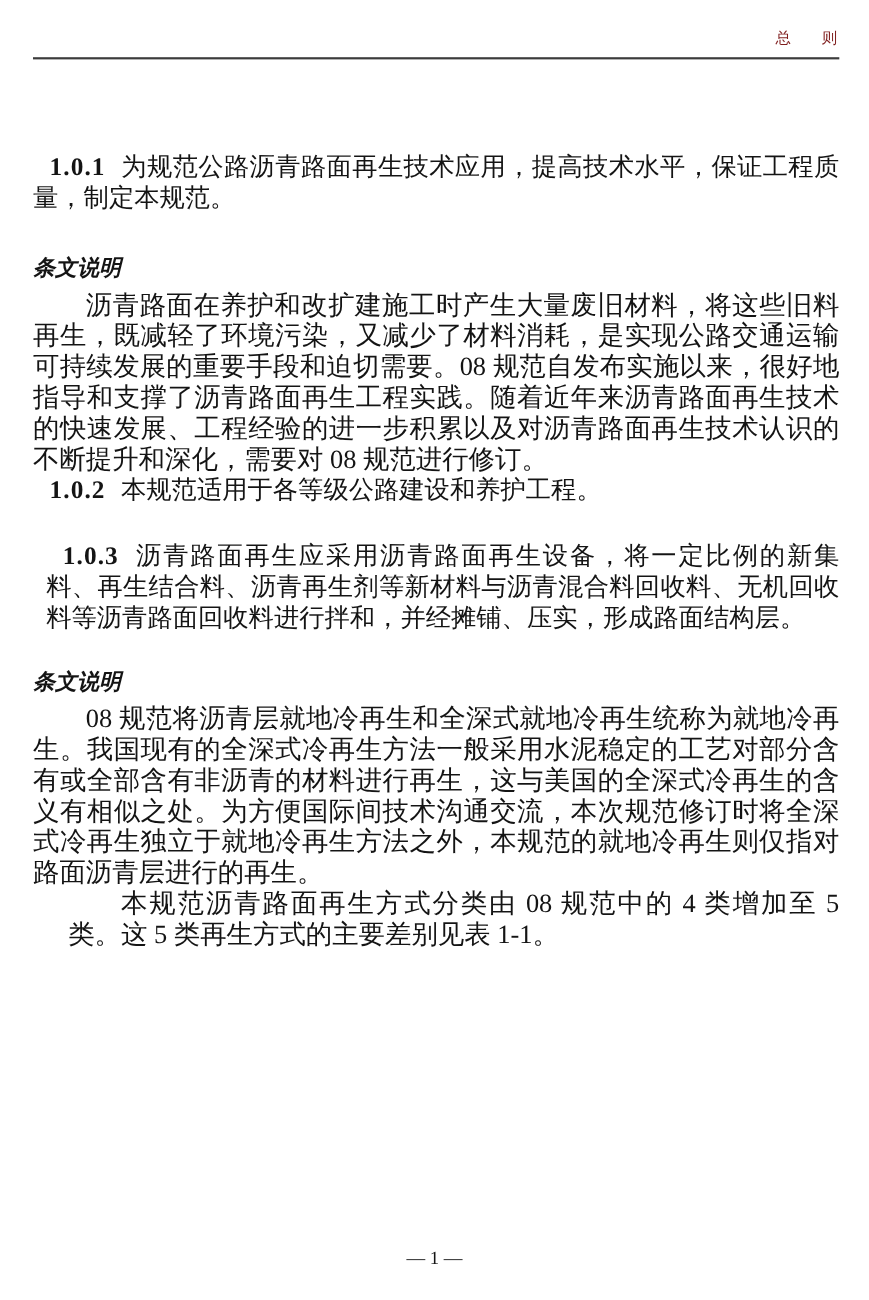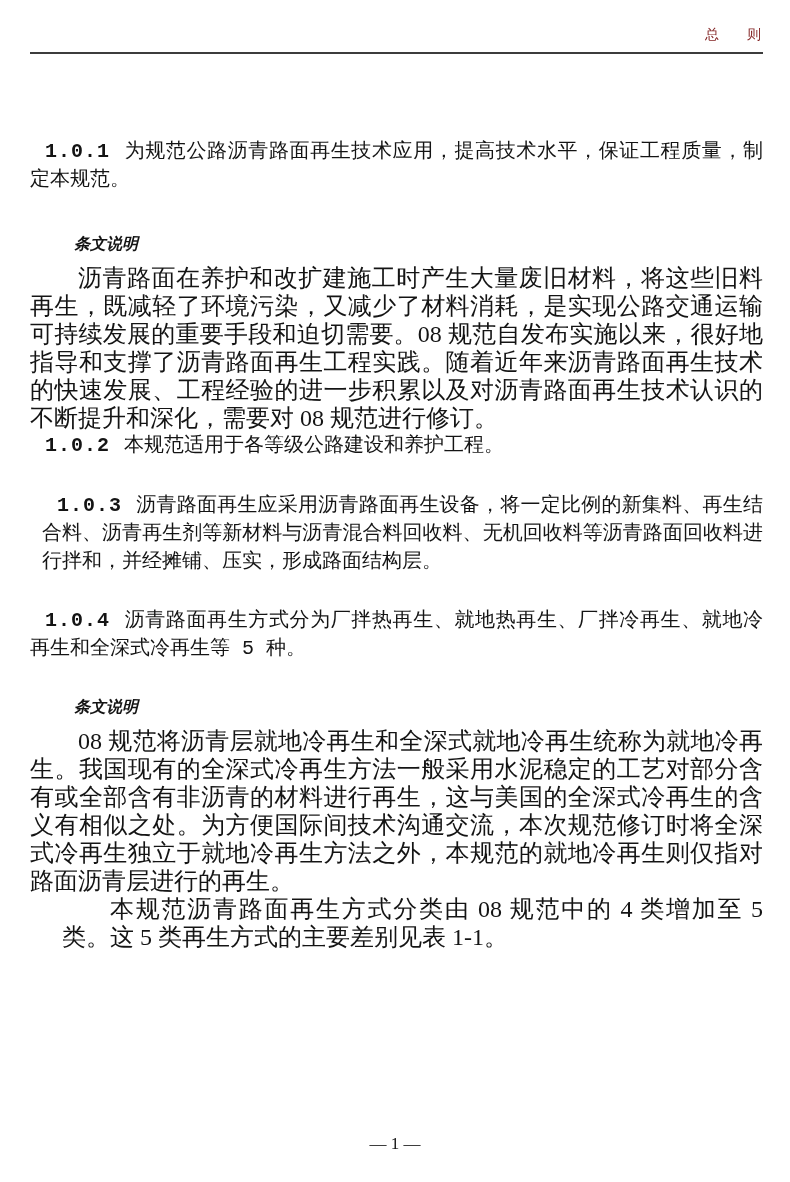--- a/index.html
+++ b/index.html
@@ -42,42 +42,40 @@
     letter-spacing: 2px;
     line-height: 36px;
   }
   .doc-title .title-num {
     display: inline-block;
     margin-right: 26px;
     letter-spacing: 0;
   }
   .clause {
     margin: 0;
-    font-size: 20px;
+    font-size: 23px;
     line-height: 28px;
     text-align: justify;
     text-indent: 15px;
-    font-family: Liberation Mono, monospace;
   }
   .clause .clause-num {
     font-weight: bold;
     margin-right: 14px;
     letter-spacing: 1px;
   }
   .clause-first { margin-top: 84px; }
   .clause-102 { }
   .clause-103 { margin-top: 32px; margin-left: 12px; }
   .clause-104 { margin-top: 31px; }
   .commentary-heading {
     margin-top: 36px;
-    font-size: 16px;
+    font-size: 20px;
     font-weight: bold;
     font-style: italic;
     line-height: 28px;
-    margin-left: 44px;
   }
   .commentary-heading.second { margin-top: 30px; }
   .commentary-para {
     margin: 6px 0 0 0;
     font-size: 24px;
     line-height: 28px;
     text-align: justify;
     text-indent: 2em;
   }
   .commentary-para + .commentary-para { margin-top: 0; margin-left: 32px; }
@@ -109,23 +107,20 @@
   <p class="commentary-para">沥青路面在养护和改扩建施工时产生大量废旧材料，将这些旧料再生，既减轻了环境污染，又减少了材料消耗，是实现公路交通运输可持续发展的重要手段和迫切需要。08 规范自发布实施以来，很好地指导和支撑了沥青路面再生工程实践。随着近年来沥青路面再生技术的快速发展、工程经验的进一步积累以及对沥青路面再生技术认识的不断提升和深化，需要对 08 规范进行修订。</p>
 
   <p class="clause clause-102">
     <span class="clause-num">1.0.2</span><span>本规范适用于各等级公路建设和养护工程。</span>
   </p>
 
   <p class="clause clause-103">
     <span class="clause-num">1.0.3</span><span>沥青路面再生应采用沥青路面再生设备，将一定比例的新集料、再生结合料、沥青再生剂等新材料与沥青混合料回收料、无机回收料等沥青路面回收料进行拌和，并经摊铺、压实，形成路面结构层。</span>
   </p>
 
-  <p class="clause clause-104">
-    <span class="clause-num">1.0.4</span><span>沥青路面再生方式分为厂拌热再生、就地热再生、厂拌冷再生、就地冷再生和全深式冷再生等 5 种。</span>
-  </p>
 
   <div class="commentary-heading second">条文说明</div>
   <p class="commentary-para">08 规范将沥青层就地冷再生和全深式就地冷再生统称为就地冷再生。我国现有的全深式冷再生方法一般采用水泥稳定的工艺对部分含有或全部含有非沥青的材料进行再生，这与美国的全深式冷再生的含义有相似之处。为方便国际间技术沟通交流，本次规范修订时将全深式冷再生独立于就地冷再生方法之外，本规范的就地冷再生则仅指对路面沥青层进行的再生。</p>
   <p class="commentary-para">本规范沥青路面再生方式分类由 08 规范中的 4 类增加至 5 类。这 5 类再生方式的主要差别见表 1-1。</p>
 
   <div class="page-footer">— 1 —</div>
 
 </div>
 
 </body></html>

